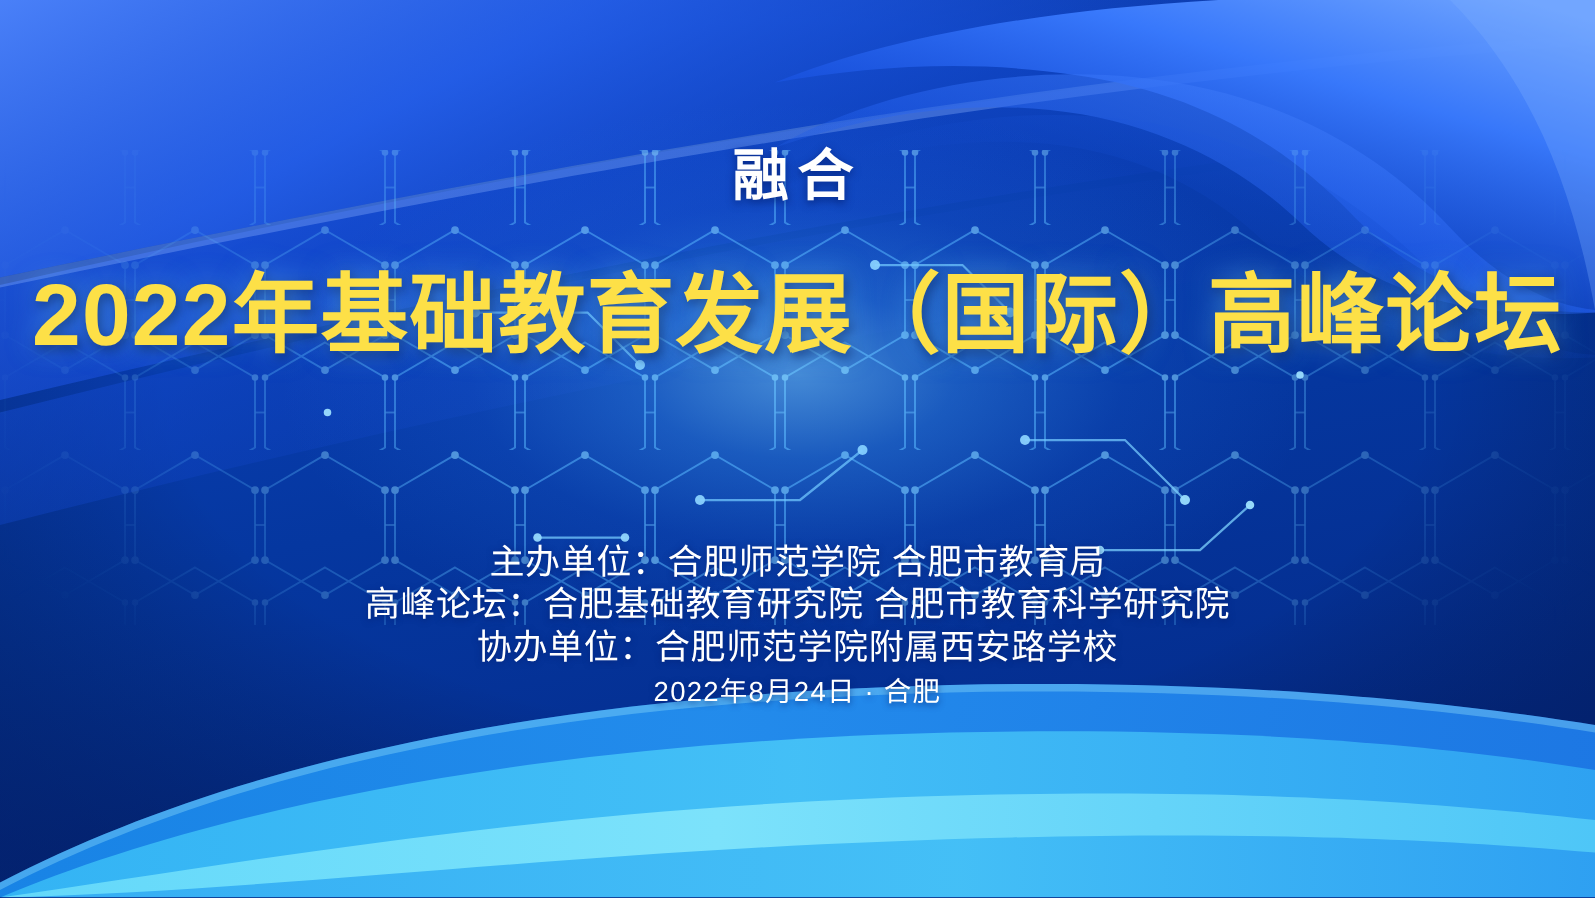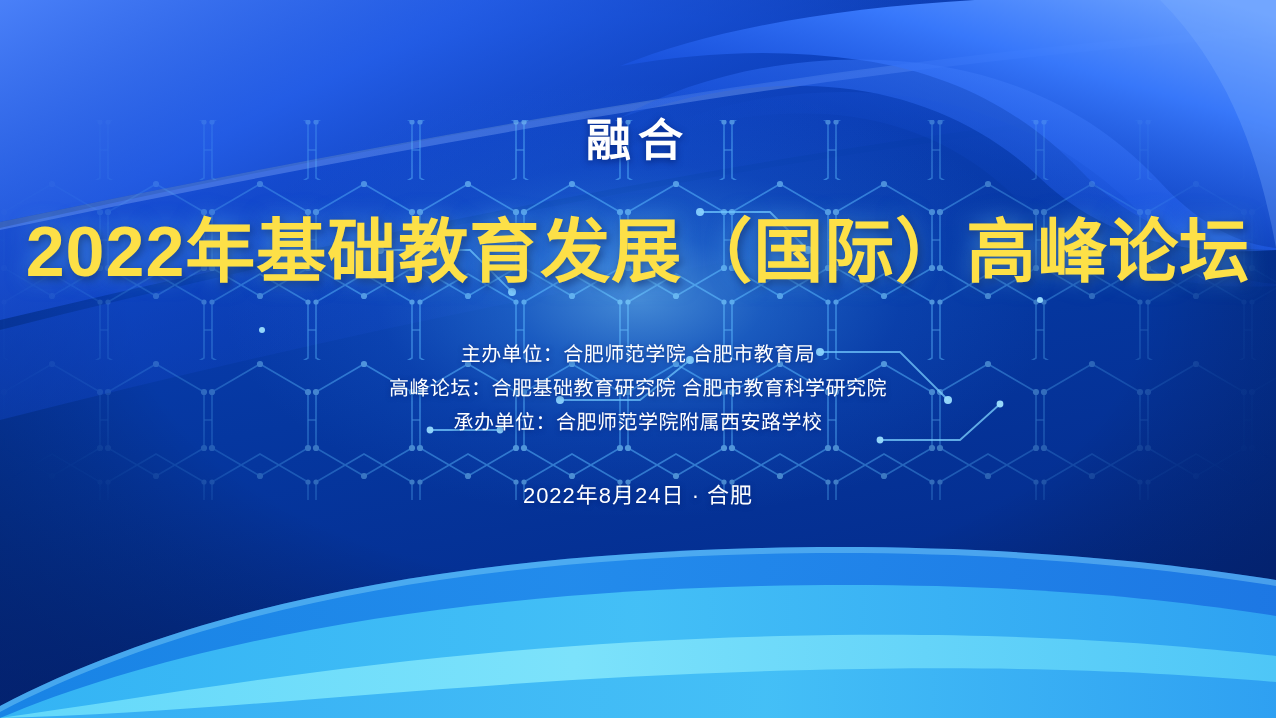--- a/index.html
+++ b/index.html
@@ -78,31 +78,31 @@
     font-size: 70px;
     line-height: 1.08;
     letter-spacing: 1px;
     white-space: nowrap;
     text-shadow:
       0 0 22px rgba(110, 200, 255, 0.55),
       2px 3px 9px rgba(2, 26, 96, 0.85);
   }
 
   .orgs {
+    margin-top: 96px;
     text-align: center;
     color: #ffffff;
-    font-size: 20px;
+    font-size: 28px;
     line-height: 34px;
     letter-spacing: 0.5px;
     text-shadow: 0 1px 5px rgba(3, 30, 110, 0.7);
   }
   .orgs .org-line { white-space: nowrap; }
 
   .date-line {
-    margin-top: 38px;
     color: #ffffff;
     font-size: 22px;
     letter-spacing: 1px;
     white-space: nowrap;
     text-shadow: 0 1px 5px rgba(3, 30, 110, 0.7);
   }
 </style>
 </head>
 <body>
 
@@ -303,19 +303,19 @@
 
     <div class="tagline">
       <span>融合</span>
     </div>
 
     <h1 class="main-title">2022年基础教育发展（国际）高峰论坛</h1>
 
     <div class="orgs">
       <div class="org-line">主办单位：合肥师范学院  合肥市教育局</div>
       <div class="org-line">高峰论坛：合肥基础教育研究院  合肥市教育科学研究院</div>
-      <div class="org-line">承办单位：合肥师范学院附属西安路学校</div>
+      <div class="org-line">协办单位：合肥师范学院附属西安路学校</div>
     </div>
 
     <div class="date-line">2022年8月24日 ·  合肥</div>
 
   </div>
 </div>
 
 </body></html>

